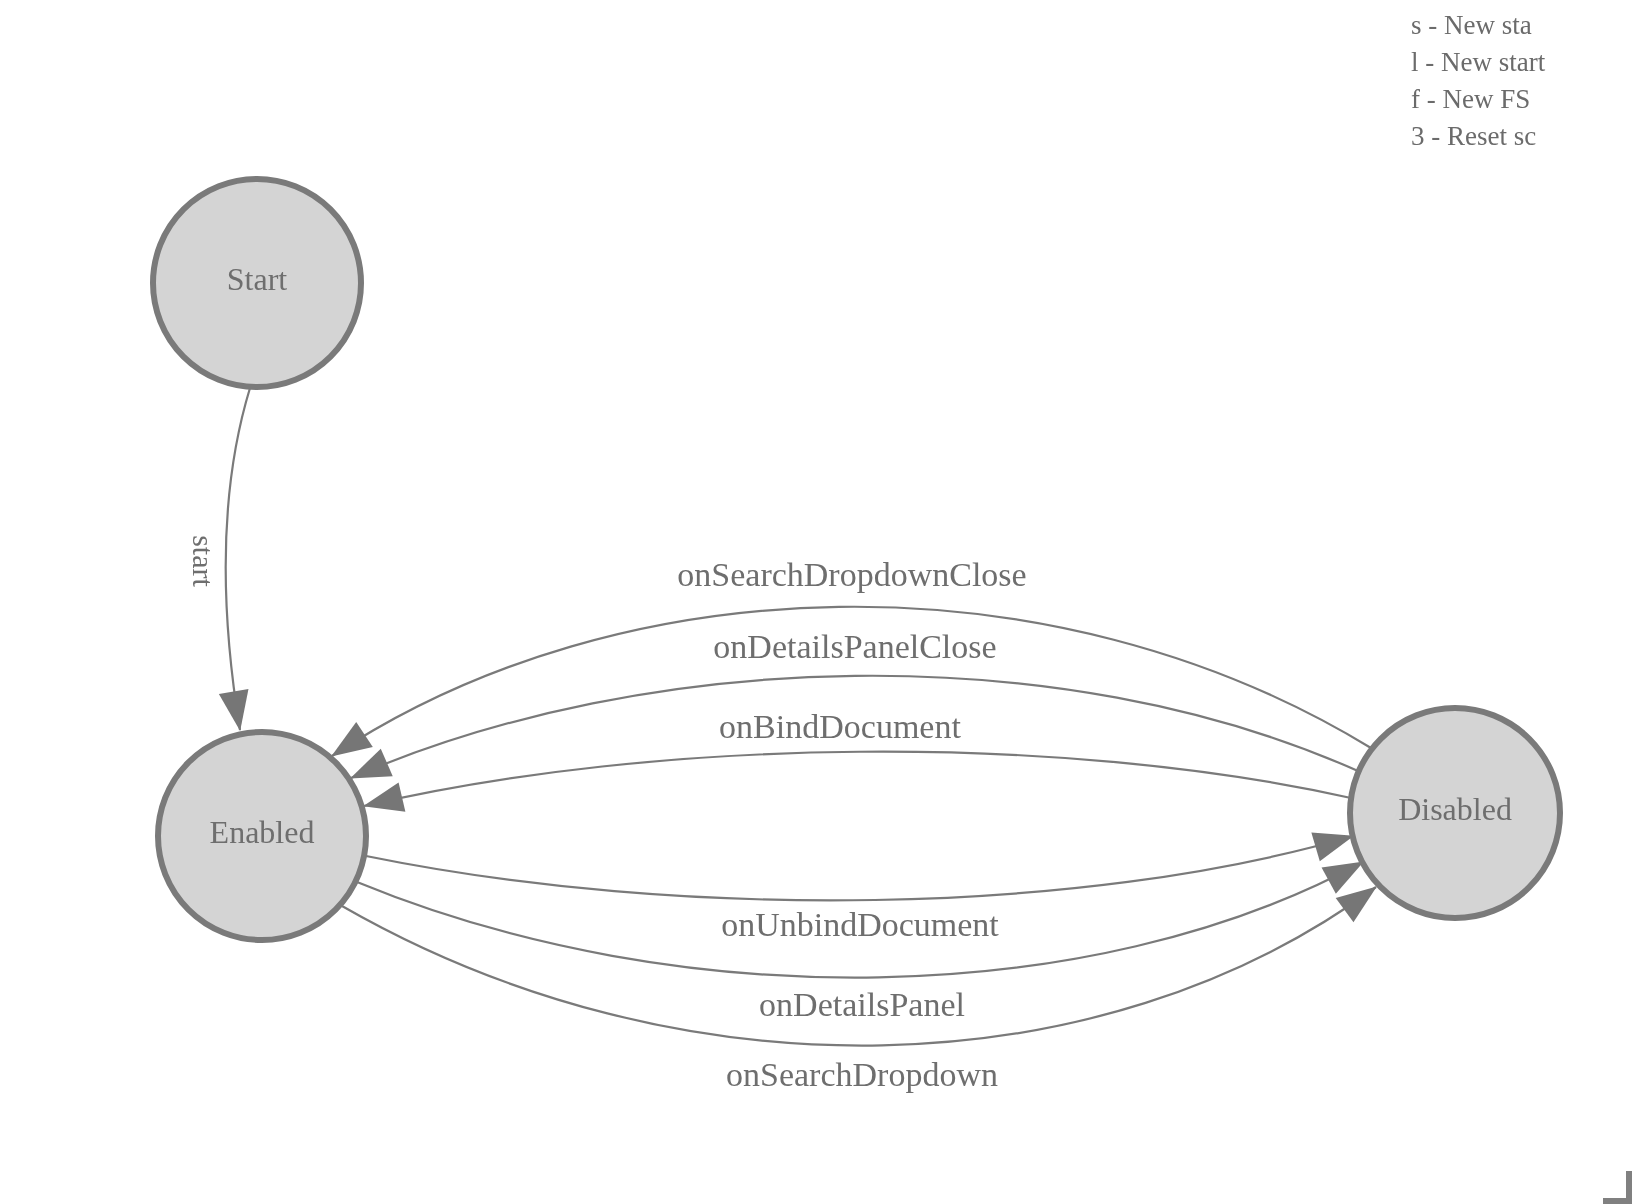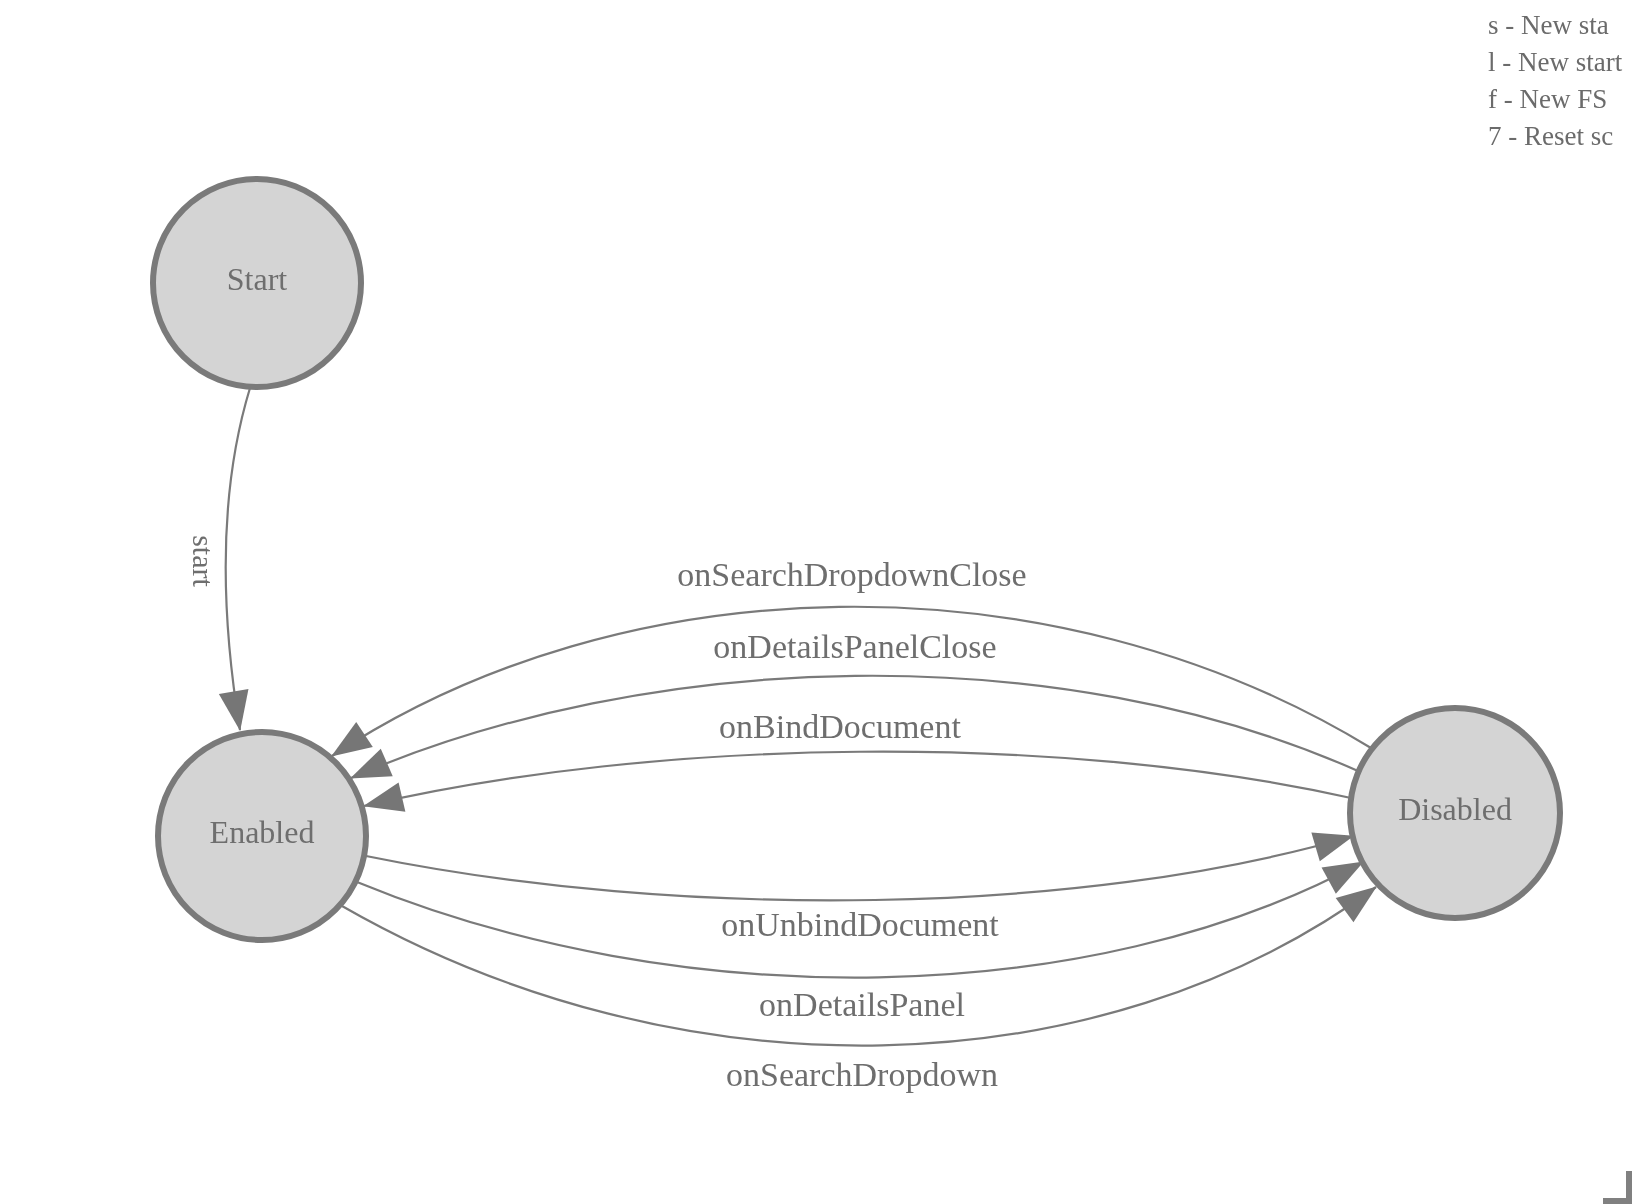--- a/index.html
+++ b/index.html
@@ -13,21 +13,21 @@
   }
   #canvas-wrap { position: absolute; left: 0; top: 0; width: 1632px; height: 1204px; }
   svg text { font-family: "Liberation Serif", serif; }
   .state-label { font-size: 32px; }
   .edge-label  { font-size: 34px; }
   .start-edge-label { font-size: 30px; }
   .edge-path { fill: none; stroke-width: 2.2px; }
   .state-circle { stroke-width: 6px; }
   .legend {
     position: absolute;
-    left: 1488px;
+    left: 1411px;
     top: 7px;
     font-size: 27px;
     line-height: 37px;
     color: #6b6b6b;
     white-space: nowrap;
   }
 </style>
 </head>
 <body>
 
@@ -93,14 +93,14 @@
       <rect x="1626" y="1171" width="6" height="33" fill="#808080"></rect>
       <rect x="1603" y="1198" width="29" height="6" fill="#808080"></rect>
     </g>
   </svg>
 </div>
 
 <div class="legend">
   <div>s - New sta</div>
   <div>l - New start</div>
   <div>f - New FS</div>
-  <div>7 - Reset sc</div>
+  <div>3 - Reset sc</div>
 </div>
 
 </body></html>

